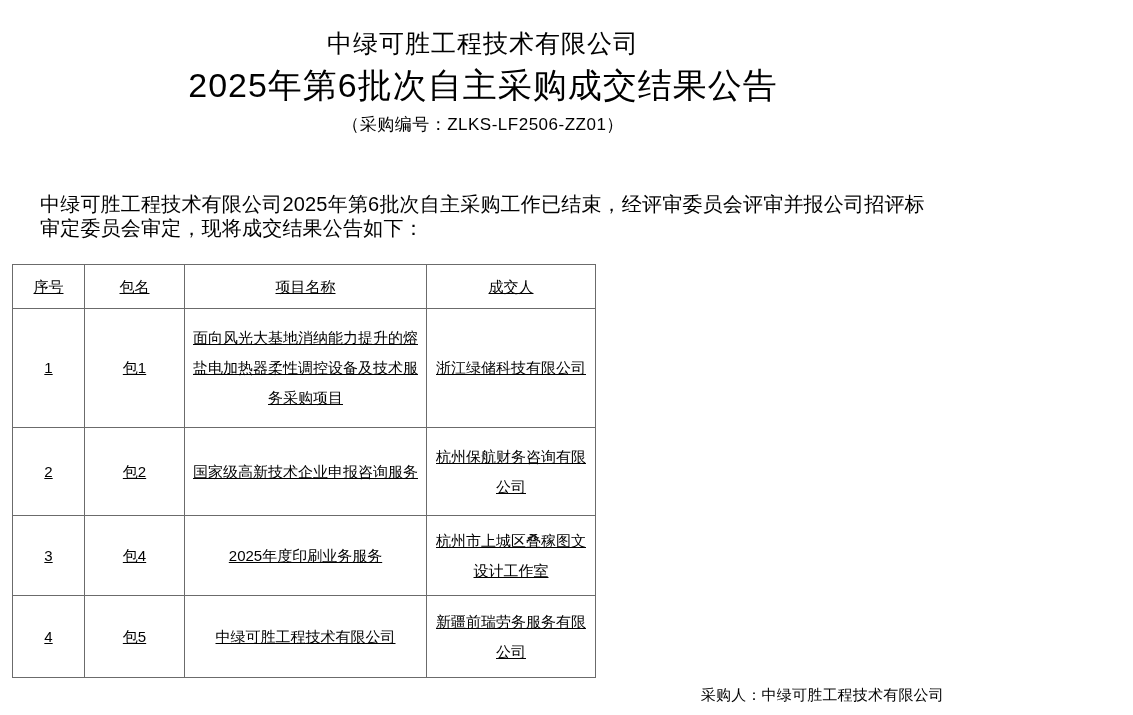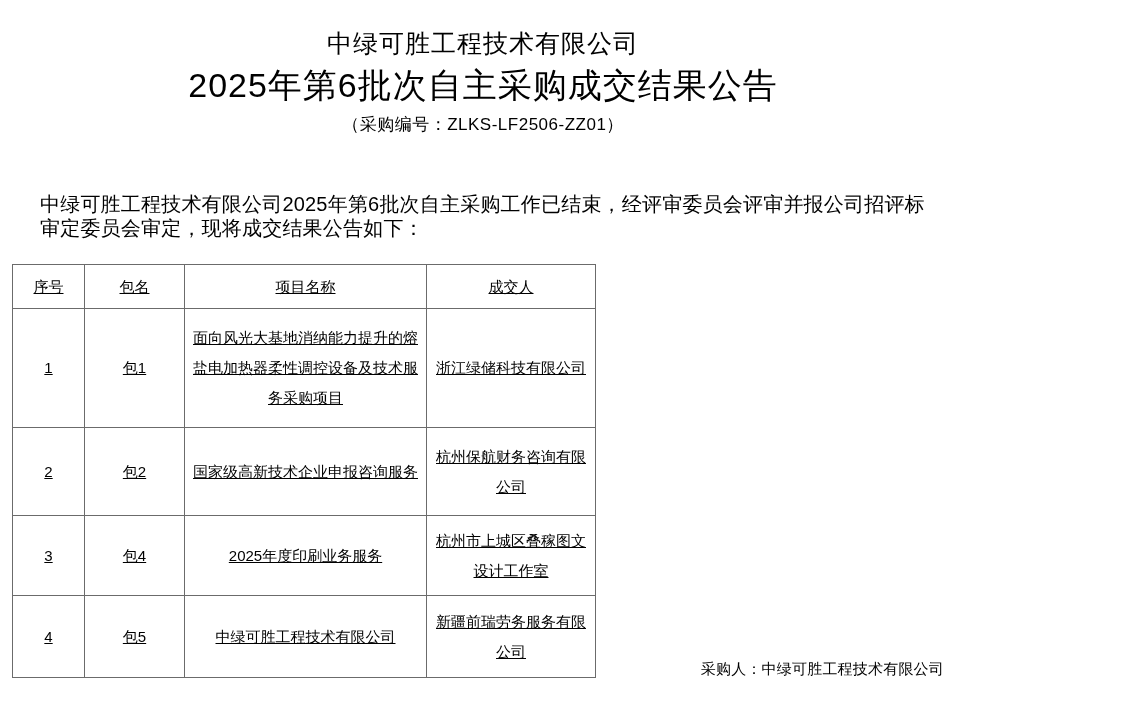--- a/index.html
+++ b/index.html
@@ -81,21 +81,21 @@
   tbody tr.row-1 td { height: 119px; }
   tbody tr.row-2 td { height: 88px; }
   tbody tr.row-3 td { height: 80px; }
   tbody tr.row-4 td { height: 82px; }
   .cell-multiline {
     line-height: 31px;
   }
   .footer {
     position: absolute;
     right: 22px;
-    bottom: 34px;
+    bottom: 8px;
     font-size: 15px;
     line-height: 24px;
     letter-spacing: 0.2px;
   }
 </style>
 </head>
 <body>
 
 <div class="page">
 

